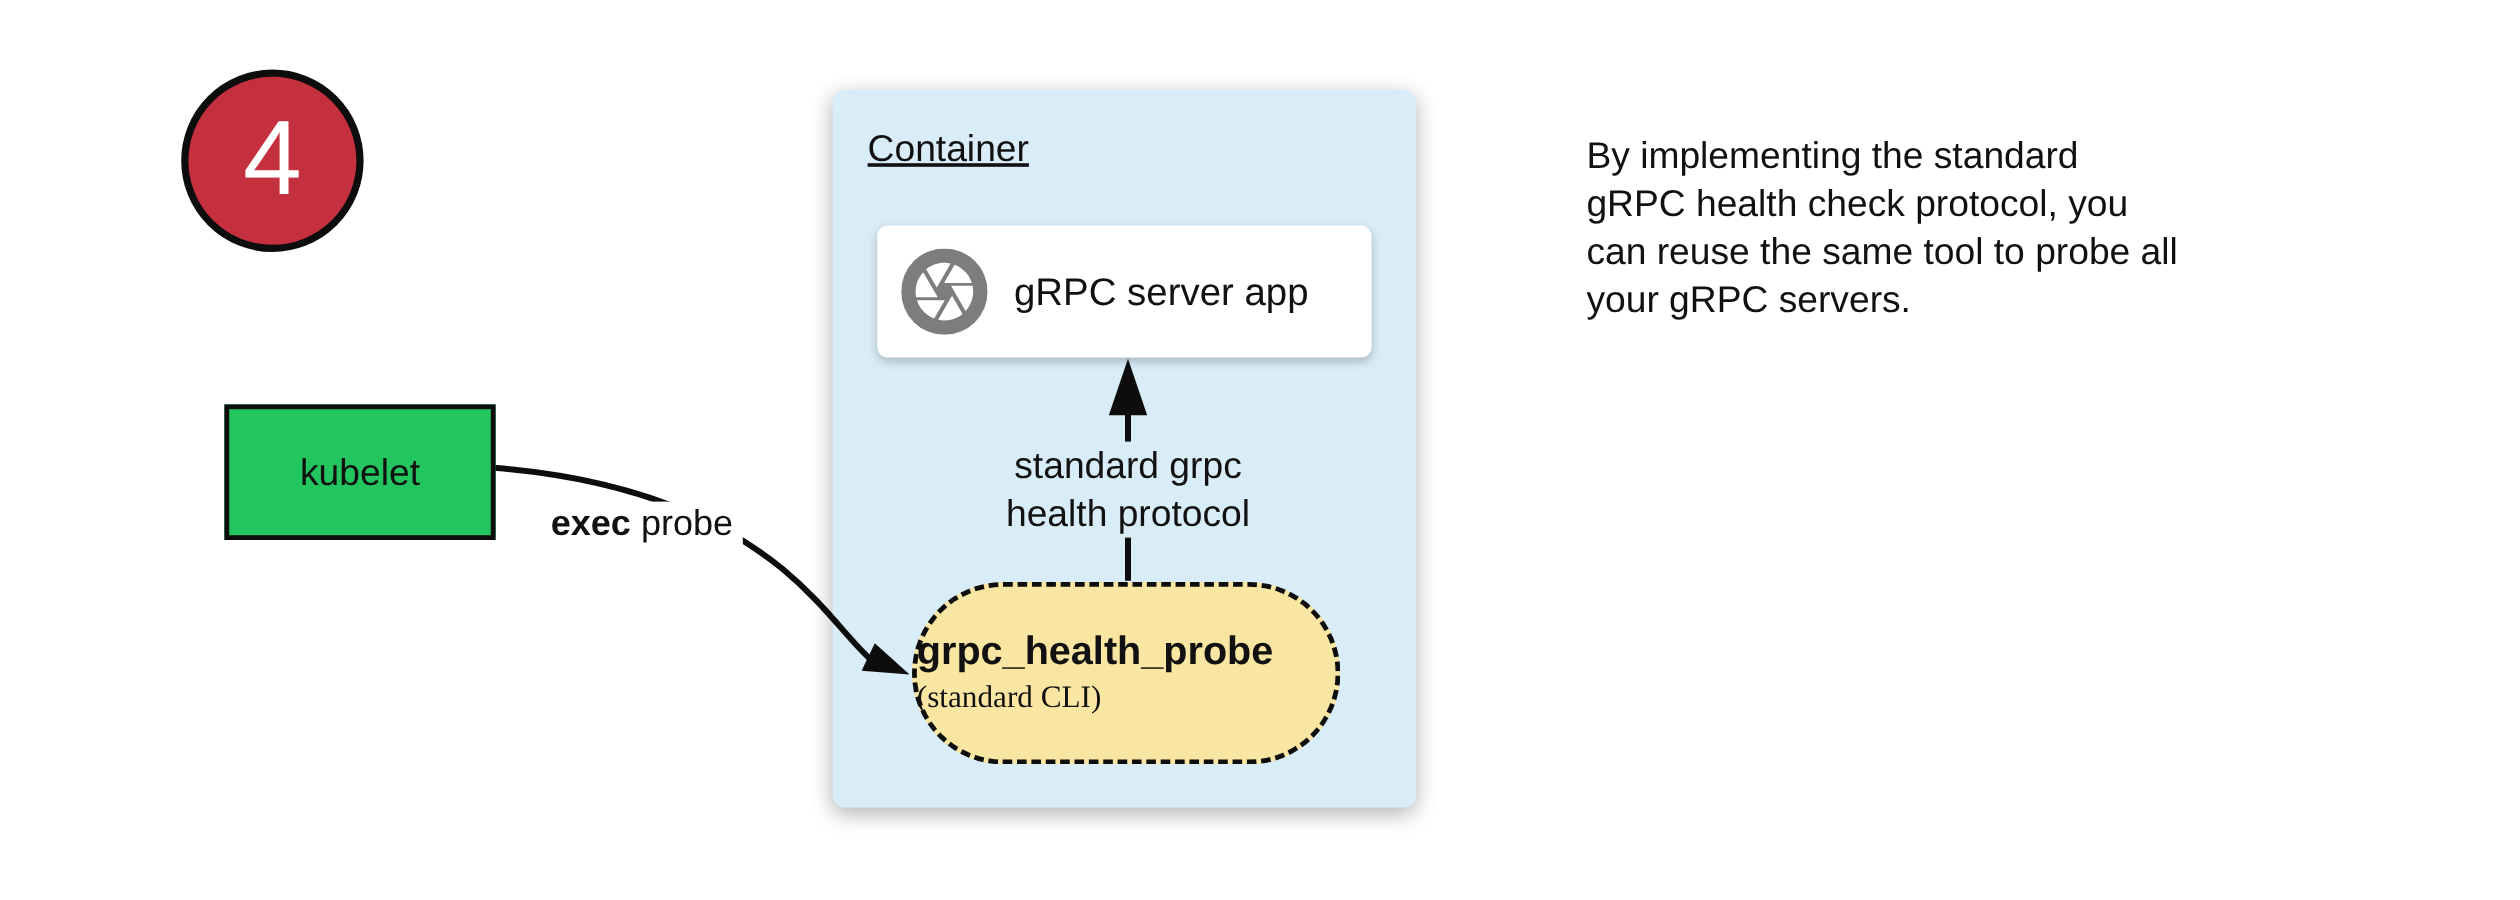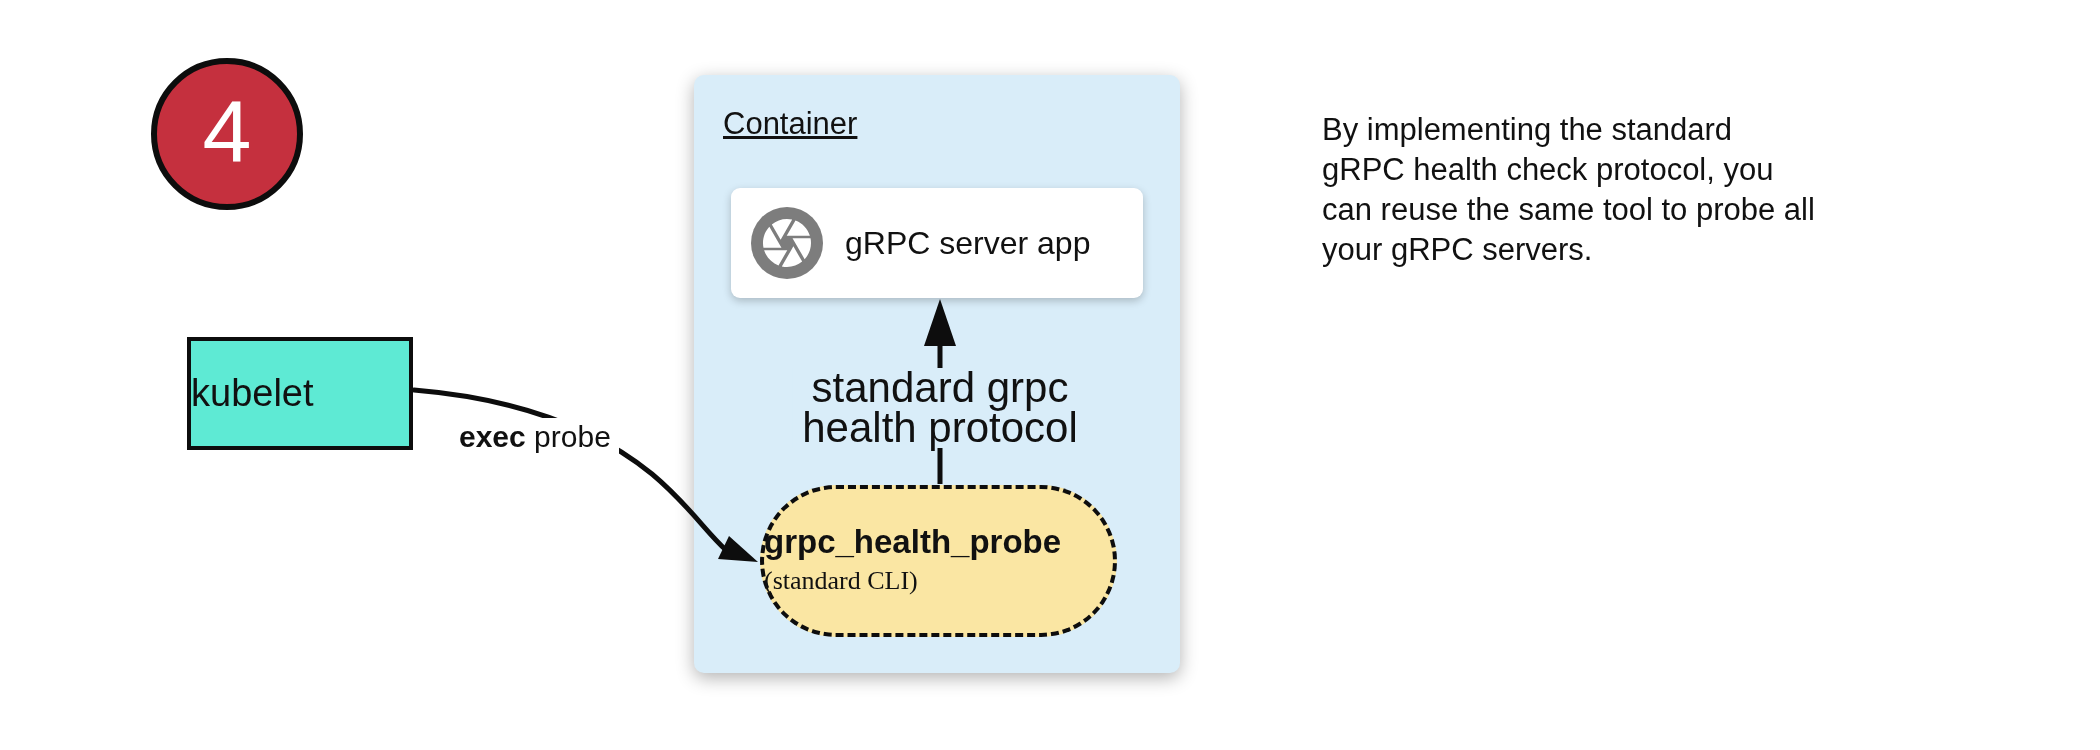--- a/index.html
+++ b/index.html
@@ -40,27 +40,27 @@
     transform: translateY(-2px);
   }
 
   
   .kubelet-box {
     position: absolute;
     left: 187px;
     top: 337px;
     width: 226px;
     height: 113px;
-    background: #5eead4;
+    background: #22c55e;
     border: 4px solid #0d0d0d;
     box-sizing: border-box;
     display: flex;
     align-items: center;
-    justify-content: flex-start;
-    font-size: 38px;
+    justify-content: center;
+    font-size: 31px;
     z-index: 3;
   }
 
   
   .exec-probe-label {
     position: absolute;
     left: 451px;
     top: 418px;
     background: #ffffff;
     padding: 2px 8px;
@@ -117,21 +117,21 @@
     white-space: nowrap;
   }
 
   
   .protocol-label {
     position: absolute;
     left: 940px;
     top: 368px;
     transform: translateX(-50%);
     background: var(--container-blue, #d9edf9);
-    font-size: 42px;
+    font-size: 31px;
     line-height: 40px;
     text-align: center;
     white-space: pre-line;
     padding: 0 10px;
     z-index: 3;
   }
 
   
   .probe-pill {
     position: absolute;

